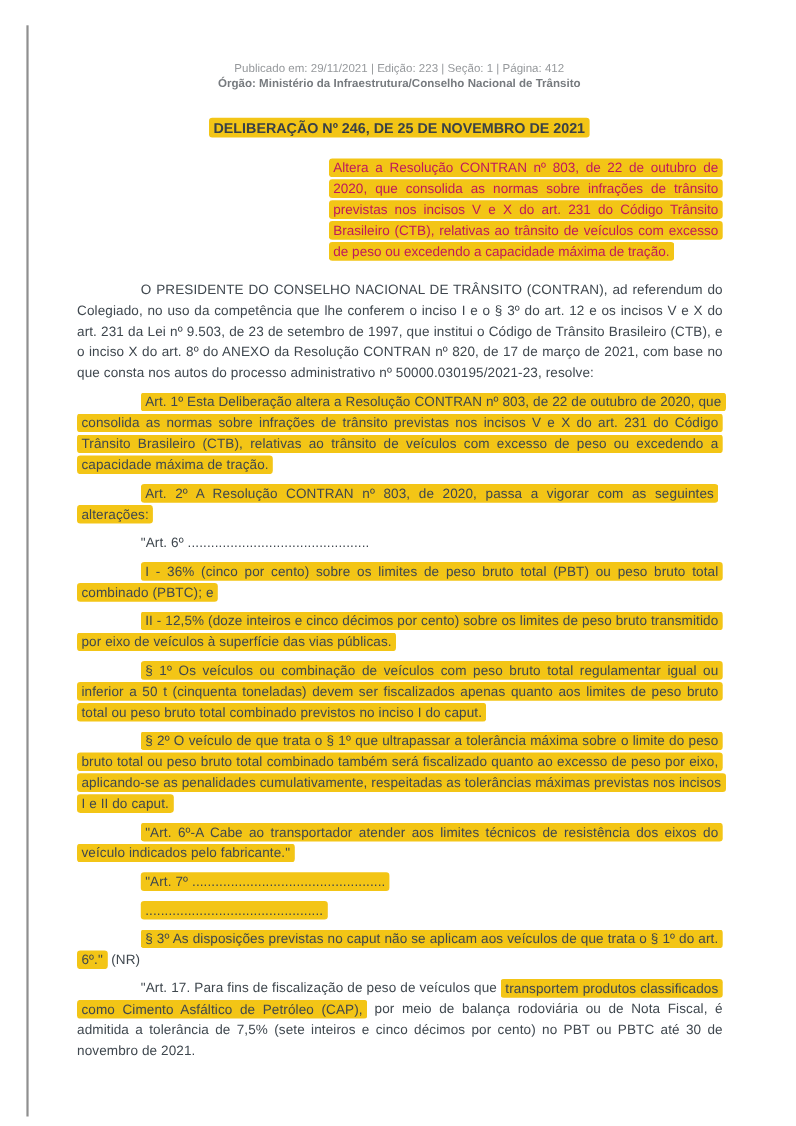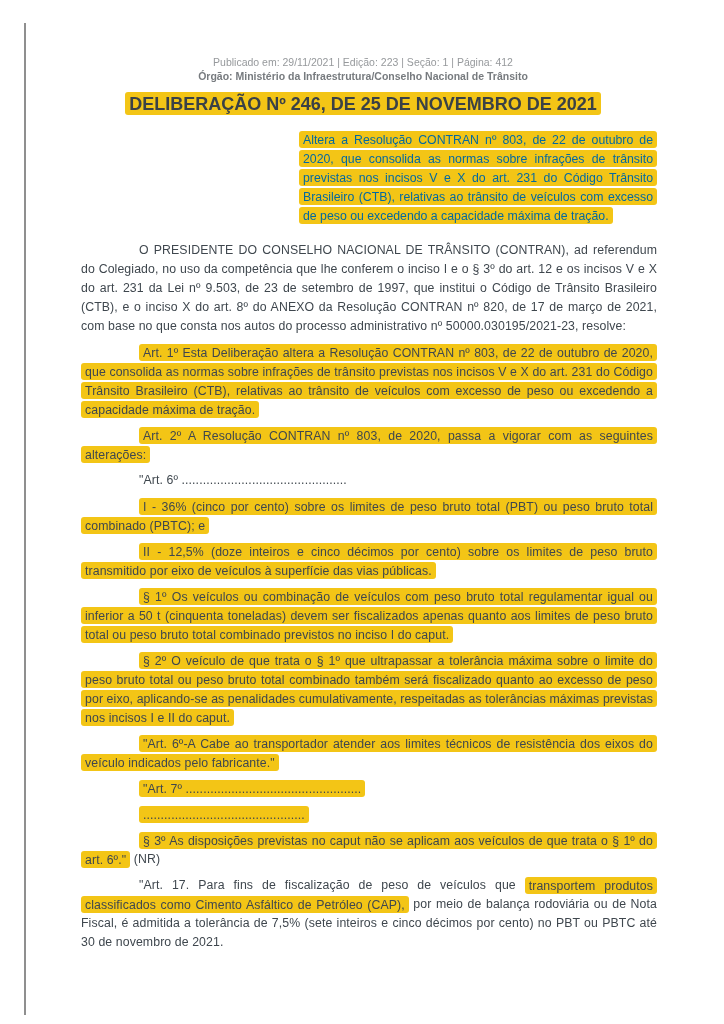--- a/index.html
+++ b/index.html
@@ -45,44 +45,44 @@
     color: #96999C;
   }
   .organ-line {
     margin-top: 1px;
     font-size: 10.5px;
     line-height: 13px;
     font-weight: bold;
     color: #777B7F;
   }
   .headline {
-    margin-top: 9px;
+    margin-top: 22px;
     text-align: center;
-    font-size: 18px;
+    font-size: 13px;
     font-weight: bold;
     line-height: 22px;
     color: #3A4146;
   }
   .hl {
     background: #F3C516;
     padding: 1.5px 4px 2px;
     border-radius: 3px;
     box-decoration-break: clone;
     -webkit-box-decoration-break: clone;
   }
   .ementa {
     margin: 16px 0 16px 230px;
     text-align: justify;
     font-size: 12.3px;
     line-height: 19px;
-    color: #0369a1;
+    color: #be185d;
   }
   .doc-body { margin-top: 16px; }
   .para {
-    margin: 0 0 7px 12px;
+    margin: 0 0 7px 1px;
     text-align: justify;
     text-indent: 58px;
     font-size: 12.3px;
     line-height: 19px;
     letter-spacing: 0.1px;
     color: #3F474E;
   }
   .para:last-child { margin-bottom: 0; }
 </style>
 </head>

